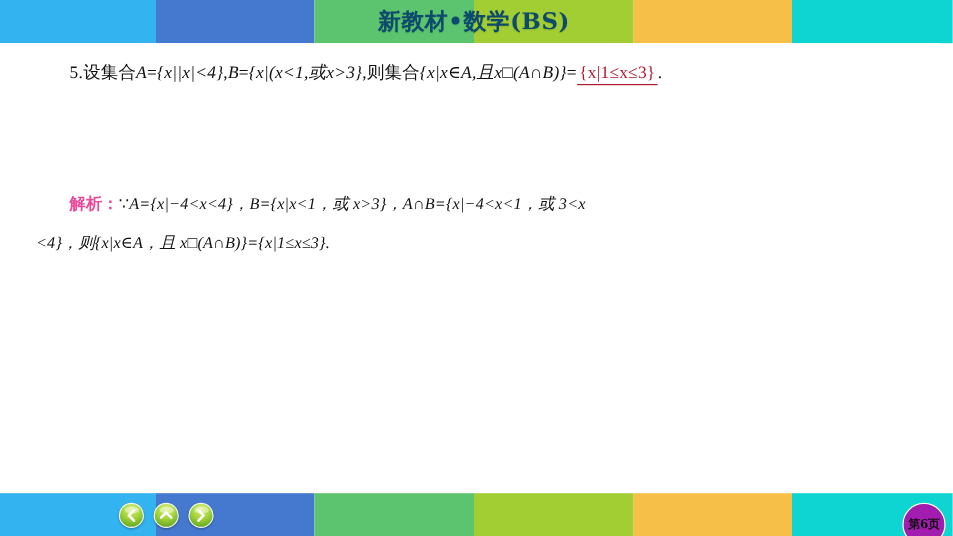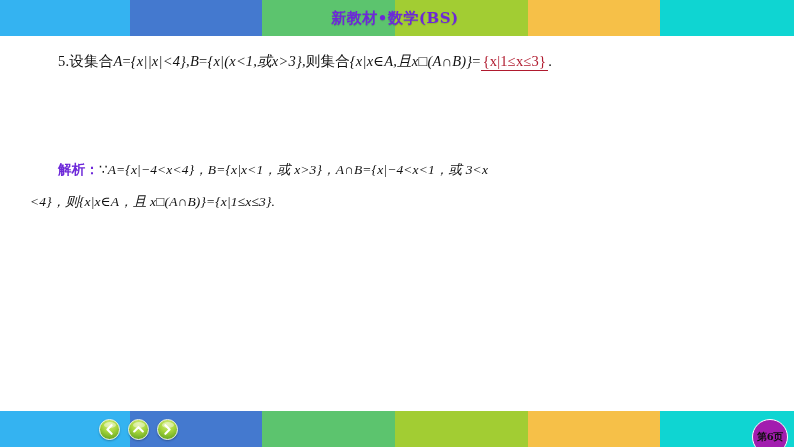--- a/index.html
+++ b/index.html
@@ -38,23 +38,23 @@
     width: 266px;
     height: 36px;
     display: flex;
     align-items: center;
     justify-content: center;
     gap: 14px;
     pointer-events: none;
   }
   .header-title-main,
   .header-title-sub {
-    color: #6d28d9;
+    color: #0c4a6e;
     font-family: "DejaVu Serif", "Liberation Serif", serif;
-    font-size: 15px;
+    font-size: 19px;
     font-weight: bold;
     letter-spacing: 0.5px;
     white-space: nowrap;
     text-shadow: 0 1px 1px rgba(0,0,0,0.12);
   }
 
   
   #slide-body {
     position: absolute;
     top: 36px;
@@ -93,21 +93,21 @@
     left: 30px;
     right: 24px;
     font-size: 13.5px;
     color: #111111;
     line-height: 2.35;
     letter-spacing: 0.15px;
   }
   #analysis-line-1 { padding-left: 28px; white-space: nowrap; }
   #analysis-line-2 { white-space: nowrap; }
   .analysis-label {
-    color: #6d28d9;
+    color: #ec4899;
     font-weight: bold;
     font-family: "DejaVu Serif", "Liberation Serif", serif;
   }
 
   
   #nav-buttons {
     position: absolute;
     top: 419px;
     left: 99px;
     display: flex;

